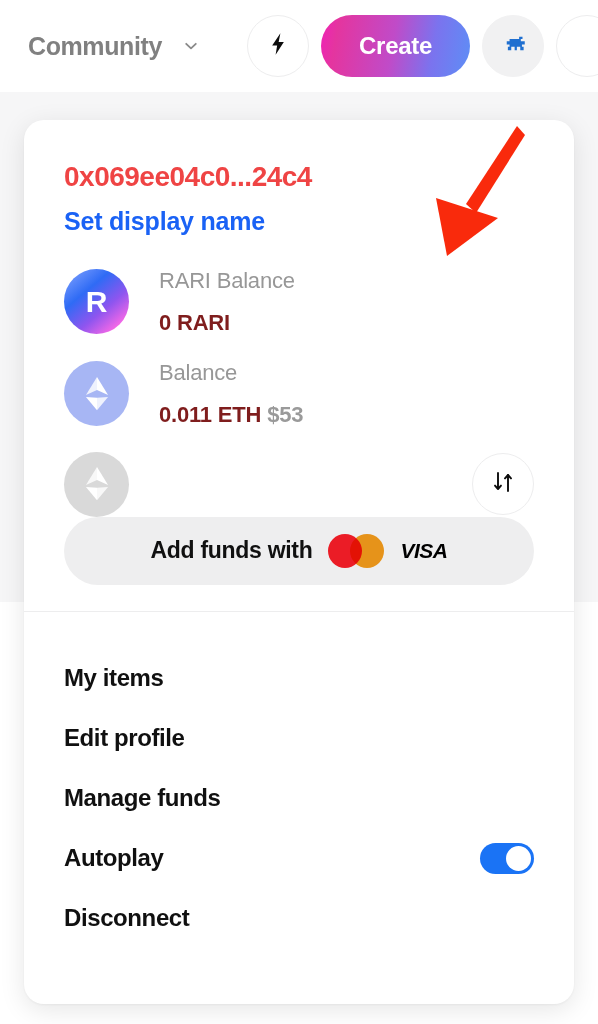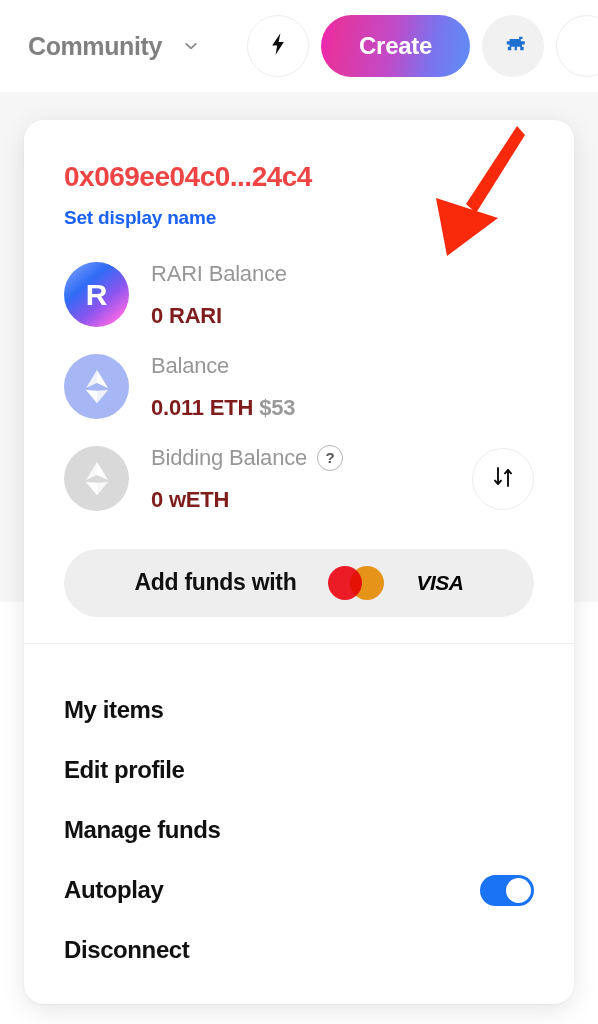--- a/index.html
+++ b/index.html
@@ -138,21 +138,21 @@
   .wallet-address {
     font-size: 28px;
     font-weight: 700;
     color: #ef4444;
     letter-spacing: -0.5px;
     line-height: 1.1;
   }
   .set-display-name {
     display: inline-block;
     margin-top: 14px;
-    font-size: 19px;
+    font-size: 25px;
     font-weight: 600;
     color: #1a62f5;
     cursor: pointer;
     letter-spacing: -0.2px;
     text-align: right;
   }
 
   
   .balance-row {
     display: flex;
@@ -181,21 +181,21 @@
   }
   .rari-glyph {
     font-size: 30px;
     font-weight: 800;
     color: #ffffff;
     line-height: 1;
     font-family: "Liberation Sans", sans-serif;
   }
 
   .balance-text {
-    margin-left: 22px;
+    margin-left: 30px;
     display: flex;
     flex-direction: column;
     gap: 16px;
     min-width: 0;
   }
   .balance-label-line {
     display: flex;
     align-items: center;
     gap: 10px;
   }
@@ -258,24 +258,23 @@
     align-items: center;
     justify-content: center;
     cursor: pointer;
   }
 
   
   .add-funds-button {
     display: flex;
     align-items: center;
     justify-content: center;
-    gap: 32px;
+    gap: 16px;
     width: 100%;
     height: 68px;
-    margin-top: 36px;
     border: none;
     border-radius: 34px;
     background: #eeeeef;
     cursor: pointer;
     font-family: "Liberation Sans", sans-serif;
   }
   .add-funds-label {
     font-size: 23px;
     font-weight: 700;
     color: #101010;
@@ -447,27 +446,20 @@
     
     <div class="balance-row">
       <div class="token-icon weth">
         <svg viewBox="0 0 28 40" width="24" height="34" aria-hidden="true">
           <path d="M14 0 L14 15.2 L27 21.1 Z" fill="#ffffff"></path>
           <path d="M14 0 L1 21.1 L14 15.2 Z" fill="#ffffff" opacity="0.82"></path>
           <path d="M14 24.4 L14 39 L27 23.6 Z" fill="#ffffff" opacity="0.82"></path>
           <path d="M14 39 L14 24.4 L1 23.6 Z" fill="#ffffff"></path>
         </svg>
       </div>
-      <div class="balance-text">
-        <div class="balance-label-line">
-          <span class="balance-label">Bidding Balance</span>
-          <span class="help-badge">?</span>
-        </div>
-        <span class="balance-value">0 wETH</span>
-      </div>
       <div class="row-action">
         <div class="swap-button">
           <span>
             <svg viewBox="0 0 26 26" width="26" height="26" aria-hidden="true">
               <path d="M8 4 L8 20 M8 20 L5 16.6 M8 20 L11 16.6" fill="none" stroke="#0d0d0d" stroke-width="1.9" stroke-linecap="round" stroke-linejoin="round"></path>
               <path d="M18 22 L18 6 M18 6 L15 9.4 M18 6 L21 9.4" fill="none" stroke="#0d0d0d" stroke-width="1.9" stroke-linecap="round" stroke-linejoin="round"></path>
             </svg>
           </span>
         </div>
       </div>

